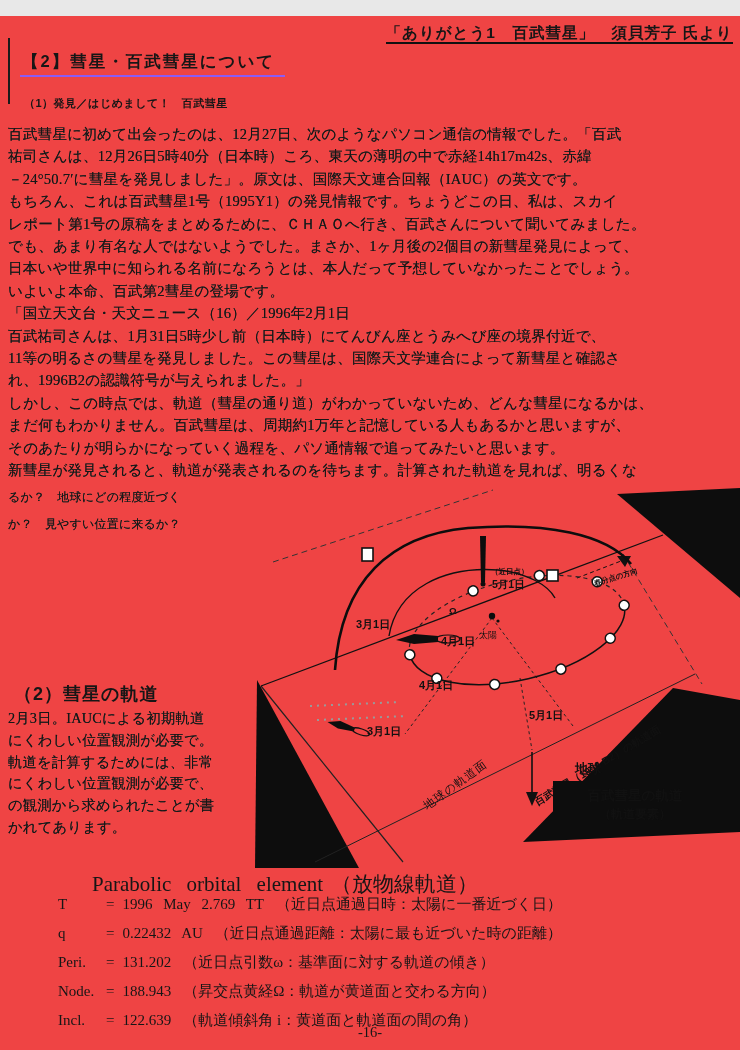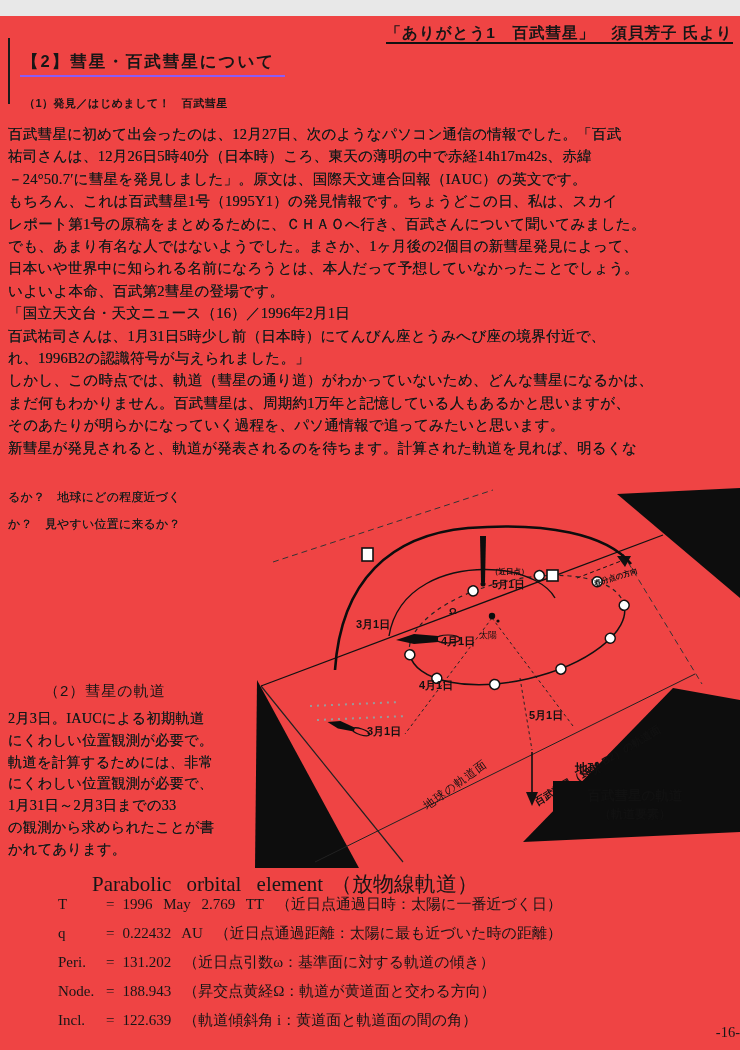--- a/index.html
+++ b/index.html
@@ -23,36 +23,36 @@
     border-bottom:2px solid #8b5cf6;padding:0 10px 2px 2px;}
 
   .h1{top:80px;left:24px;font-family:"Liberation Sans","DejaVu Sans",sans-serif;
     font-weight:bold;font-size:11px;letter-spacing:.5px;}
 
   .para1{top:107px;left:8px;width:728px;font-size:14.6px;line-height:22.4px;
     letter-spacing:.2px;text-shadow:0 0 .4px #333;}
   .para1-short{top:468px;left:8px;width:254px;font-size:12px;line-height:27px;
     letter-spacing:.2px;text-shadow:0 0 .4px #333;}
 
-  .h2{top:666px;left:44px;font-family:"Liberation Sans","DejaVu Sans",sans-serif;
-    font-weight:normal;font-size:15px;letter-spacing:1px;}
+  .h2{top:666px;left:14px;font-family:"Liberation Sans","DejaVu Sans",sans-serif;
+    font-weight:bold;font-size:18px;letter-spacing:1px;}
   .para2{top:692px;left:8px;width:250px;font-size:14.3px;line-height:21.8px;
     letter-spacing:.2px;text-shadow:0 0 .4px #333;}
 
   .diagram{left:255px;top:472px;}
 
   .orb-title{top:854px;left:92px;font-size:21px;}
   .orb-title .en{word-spacing:10px;margin-right:8px;}
   .orb-rows{top:879px;left:58px;font-size:15px;}
   .orb-row{display:flex;align-items:baseline;height:29px;white-space:nowrap;}
   .orb-name{display:inline-block;min-width:46px;}
   .orb-eq{margin:0 8px 0 2px;}
   .orb-val{margin-right:12px;word-spacing:7px;}
 
-  .page-num{top:1008px;left:0;width:740px;text-align:right;font-size:14.5px;}
+  .page-num{top:1008px;left:0;width:740px;text-align:center;font-size:14.5px;}
 
   svg text{font-family:"Liberation Sans","DejaVu Sans",sans-serif;fill:#111;}
   svg .bold{font-weight:bold;}
 </style>
 </head>
 <body>
 
 <div class="page">
 
   <div class="abs credit-line">
@@ -69,20 +69,21 @@
     <div>百武彗星に初めて出会ったのは、12月27日、次のようなパソコン通信の情報でした。「百武</div>
     <div>祐司さんは、12月26日5時40分（日本時）ころ、東天の薄明の中で赤経14h17m42s、赤緯</div>
     <div>－24°50.7′に彗星を発見しました」。原文は、国際天文連合回報（IAUC）の英文です。</div>
     <div>もちろん、これは百武彗星1号（1995Y1）の発見情報です。ちょうどこの日、私は、スカイ</div>
     <div>レポート第1号の原稿をまとめるために、ＣＨＡＯへ行き、百武さんについて聞いてみました。</div>
     <div>でも、あまり有名な人ではないようでした。まさか、1ヶ月後の2個目の新彗星発見によって、</div>
     <div>日本いや世界中に知られる名前になろうとは、本人だって予想していなかったことでしょう。</div>
     <div>いよいよ本命、百武第2彗星の登場です。</div>
     <div>「国立天文台・天文ニュース（16）／1996年2月1日</div>
     <div>百武祐司さんは、1月31日5時少し前（日本時）にてんびん座とうみへび座の境界付近で、</div>
+    <div>11等の明るさの彗星を発見しました。この彗星は、国際天文学連合によって新彗星と確認さ</div>
     <div>れ、1996B2の認識符号が与えられました。」</div>
     <div>しかし、この時点では、軌道（彗星の通り道）がわかっていないため、どんな彗星になるかは、</div>
     <div>まだ何もわかりません。百武彗星は、周期約1万年と記憶している人もあるかと思いますが、</div>
     <div>そのあたりが明らかになっていく過程を、パソ通情報で追ってみたいと思います。</div>
     <div>新彗星が発見されると、軌道が発表されるのを待ちます。計算された軌道を見れば、明るくな</div>
   </div>
 
   <div class="abs para1-short">
     <div>るか？　地球にどの程度近づく</div>
     <div>か？　見やすい位置に来るか？</div>
@@ -171,21 +172,20 @@
     </g>
   </svg>
 
   <div class="abs h2">（2）彗星の軌道</div>
 
   <div class="abs para2">
     <div>2月3日。IAUCによる初期軌道</div>
     <div>にくわしい位置観測が必要で。</div>
     <div>軌道を計算するためには、非常</div>
     <div>にくわしい位置観測が必要で、</div>
-    <div>1月31日～2月3日までの33</div>
     <div>の観測から求められたことが書</div>
     <div>かれてあります。</div>
   </div>
 
   <div class="abs orb-title">
     <span class="en">Parabolic orbital element</span><span>（放物線軌道）</span>
   </div>
 
   <div class="abs orb-rows">
     <div class="orb-row">

